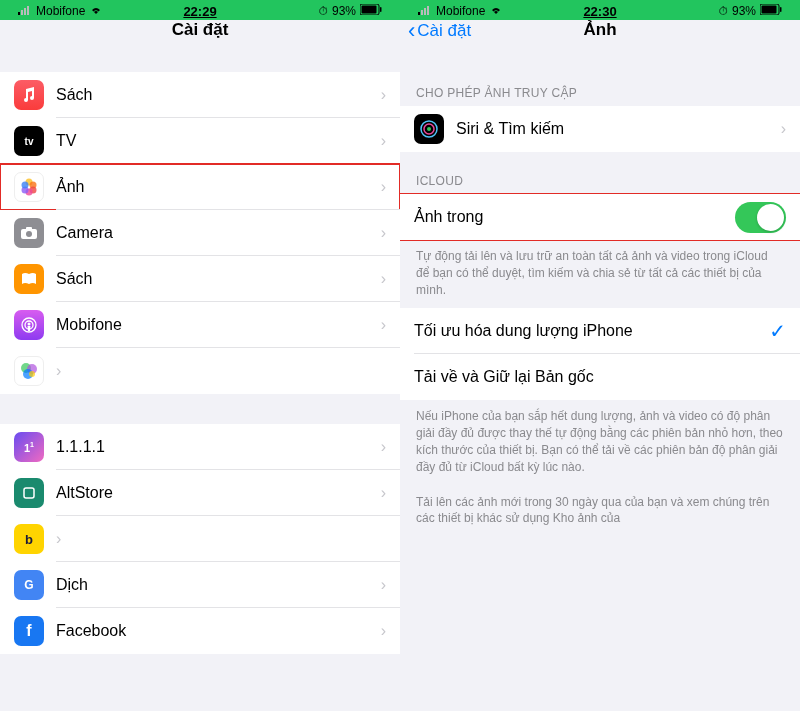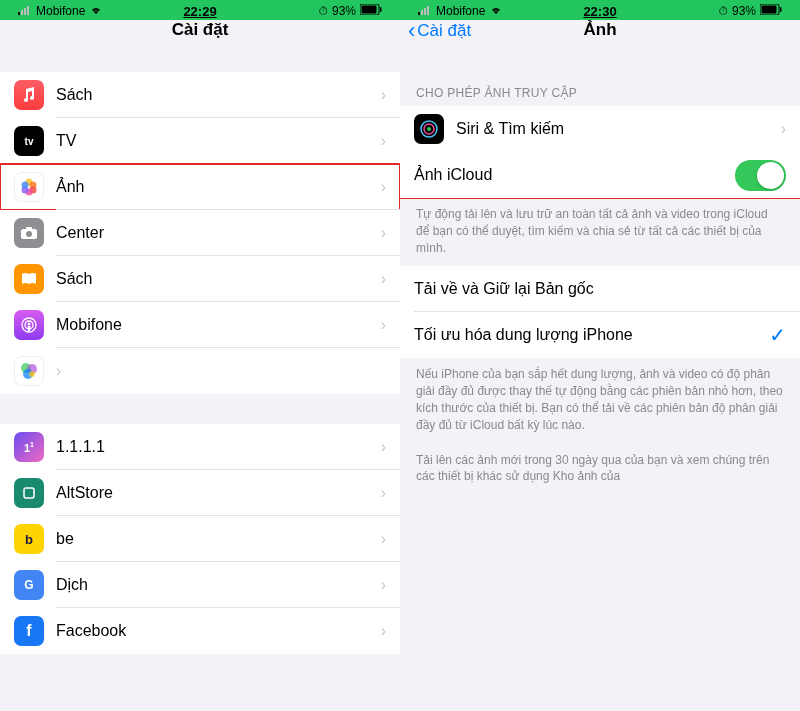--- a/index.html
+++ b/index.html
@@ -196,21 +196,21 @@
       <div class="chevron">›</div>
     </div>
     <div class="cell">
       <div class="cell-icon" style="background:#8e8e93">
         <svg width="18" height="14" viewBox="0 0 18 14">
             <rect x="1" y="3" width="16" height="10" rx="2" fill="#fff"></rect>
             <rect x="6" y="1" width="6" height="3" rx="1" fill="#fff"></rect>
             <circle cx="9" cy="8" r="3" fill="#8e8e93"></circle>
           </svg>
       </div>
-      <div class="cell-label">Center</div>
+      <div class="cell-label">Camera</div>
       <div class="chevron">›</div>
     </div>
     <div class="cell">
       <div class="cell-icon" style="background:#ff9500">
         <svg width="18" height="14" viewBox="0 0 18 14">
             <path d="M2 2 Q5 0 9 2 Q13 0 16 2 L16 12 Q13 10 9 12 Q5 10 2 12 Z" fill="#fff"></path>
           </svg>
       </div>
       <div class="cell-label">Sách</div>
       <div class="chevron">›</div>
@@ -256,21 +256,20 @@
             <rect x="3" y="3" width="10" height="10" rx="2" fill="none" stroke="#fff" stroke-width="1.5"></rect>
           </svg>
       </div>
       <div class="cell-label">AltStore</div>
       <div class="chevron">›</div>
     </div>
     <div class="cell">
       <div class="cell-icon" style="background:#ffd400">
         <span style="color:#1a1a3a;font-size:13px;font-weight:800">b</span>
       </div>
-      <div class="cell-label">be</div>
       <div class="chevron">›</div>
     </div>
     <div class="cell">
       <div class="cell-icon" style="background:#4285f4">
         <span style="color:#fff;font-size:12px;font-weight:600">G</span>
       </div>
       <div class="cell-label">Dịch</div>
       <div class="chevron">›</div>
     </div>
     <div class="cell">
@@ -330,35 +329,36 @@
             <circle cx="11" cy="11" r="8" fill="none" stroke="#4fc3f7" stroke-width="1.5"></circle>
             <circle cx="11" cy="11" r="5" fill="none" stroke="#ec4899" stroke-width="1.5"></circle>
             <circle cx="11" cy="11" r="2" fill="#34c759"></circle>
           </svg>
       </div>
       <div class="cell-label">Siri &amp; Tìm kiếm</div>
       <div class="chevron">›</div>
     </div>
   </div>
 
+  <div class="section-header">ICLOUD</div>
   <div class="list highlight">
     <div class="cell no-icon">
-      <div class="cell-label">Ảnh iCloud</div>
+      <div class="cell-label">Ảnh trong</div>
       <div class="toggle on">
           <div class="toggle-knob"></div>
         </div>
     </div>
   </div>
   <div class="section-footer">Tự động tải lên và lưu trữ an toàn tất cả ảnh và video trong iCloud để bạn có thể duyệt, tìm kiếm và chia sẻ từ tất cả các thiết bị của mình.</div>
 
   <div class="list">
     <div class="cell no-icon">
-      <div class="cell-label">Tải về và Giữ lại Bản gốc</div>
-    </div>
-    <div class="cell no-icon">
       <div class="cell-label">Tối ưu hóa dung lượng iPhone</div>
       <div class="check">✓</div>
     </div>
+    <div class="cell no-icon">
+      <div class="cell-label">Tải về và Giữ lại Bản gốc</div>
+    </div>
   </div>
   <div class="section-footer">Nếu iPhone của bạn sắp hết dung lượng, ảnh và video có độ phân giải đầy đủ được thay thế tự động bằng các phiên bản nhỏ hơn, theo kích thước của thiết bị. Bạn có thể tải về các phiên bản độ phân giải đầy đủ từ iCloud bất kỳ lúc nào.</div>
 
   <div class="section-footer">Tải lên các ảnh mới trong 30 ngày qua của bạn và xem chúng trên các thiết bị khác sử dụng Kho ảnh của</div>
 </div>
 
 </body></html>

